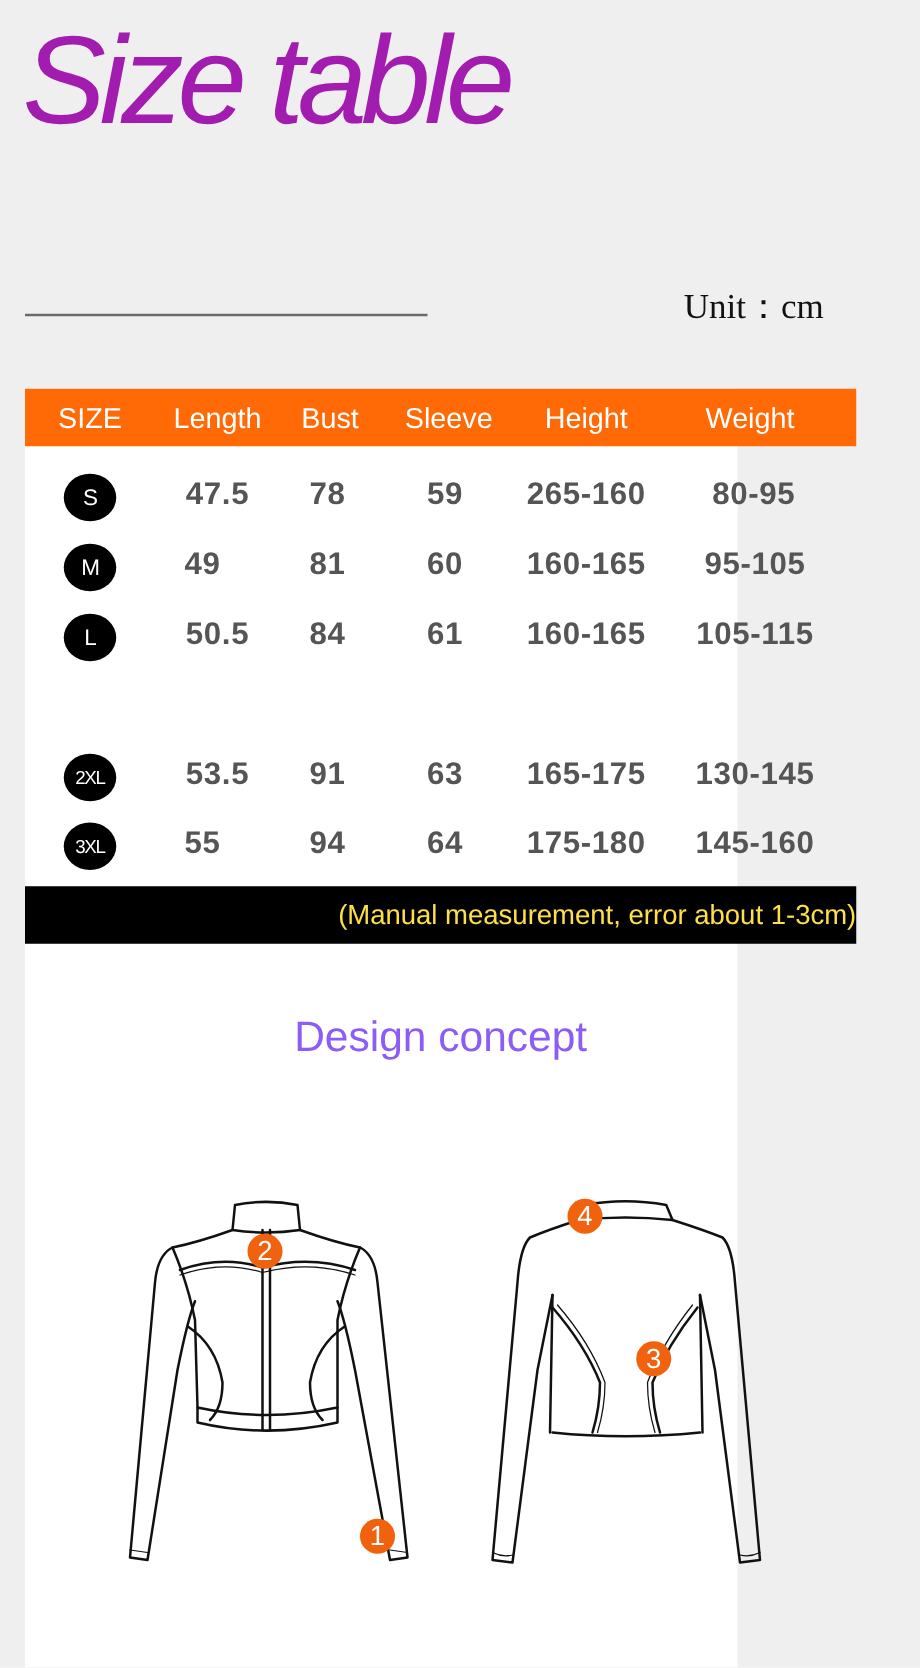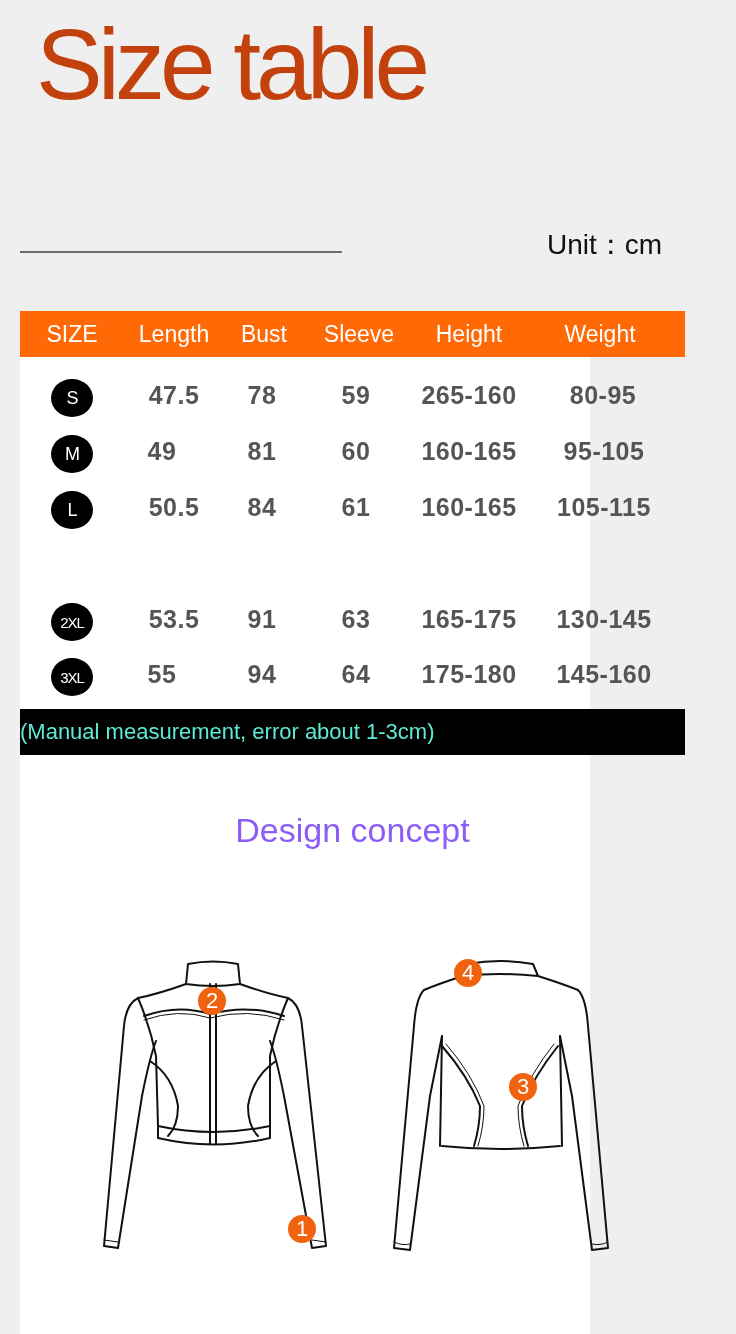--- a/index.html
+++ b/index.html
@@ -1,28 +1,29 @@
 <!DOCTYPE html>
 <html><head>
 <meta charset="utf-8">
 <style>
   * { margin: 0; padding: 0; box-sizing: border-box; }
   html, body { width: 736px; height: 1334px; background: #efefef; overflow: hidden; }
   body { position: relative; font-family: "Liberation Sans", sans-serif; color: #000; }
 
   .title {
-    position: absolute; left: 36px; top: 14px;
+    position: absolute; left: 18px; top: 14px;
     font-size: 100px; font-weight: 400; letter-spacing: -5px; line-height: 1;
-    color: #c2410c;
+    color: #a21caf;
+    font-style: italic;
   }
   .rule {
     position: absolute; left: 20px; top: 251px; width: 322px; height: 2px; background: #6b6b6b;
   }
   .unit {
-    position: absolute; left: 547px; top: 226px; font-size: 28px; color: #111;
+    position: absolute; left: 547px; top: 226px; font-size: 28px; color: #111; font-family: Liberation Serif, serif;
   }
 
   .card {
     position: absolute; left: 20px; top: 311px; width: 570px; height: 1023px; background: #fff;
   }
   .thead {
     position: absolute; left: 0; top: 0; width: 665px; height: 46px; background: #ff6a06;
     color: #fff; font-size: 23px;
   }
   .thead span { position: absolute; top: 10px; transform: translateX(-50%); white-space: nowrap; }
@@ -34,21 +35,21 @@
   }
   .badge {
     position: absolute; left: 31px; top: 10px; width: 42px; height: 38px; border-radius: 50%;
     background: #000; color: #fff; display: flex; align-items: center; justify-content: center;
     font-size: 18px; letter-spacing: -1px;
   }
   .badge.small { font-size: 15px; }
 
   .note {
     position: absolute; left: 0; top: 398px; width: 665px; height: 46px; background: #000;
-    color: #5eead4; font-size: 22px; text-align: left; line-height: 46px;
+    color: #fde047; font-size: 22px; text-align: right; line-height: 46px;
   }
 
   .subtitle {
     position: absolute; left: 0; top: 500px; width: 665px; text-align: center;
     font-size: 34px; color: #8b5cf6;
   }
 
   .jacket { position: absolute; }
   .marker {
     position: absolute; width: 28px; height: 28px; border-radius: 50%; background: #f0620e;

